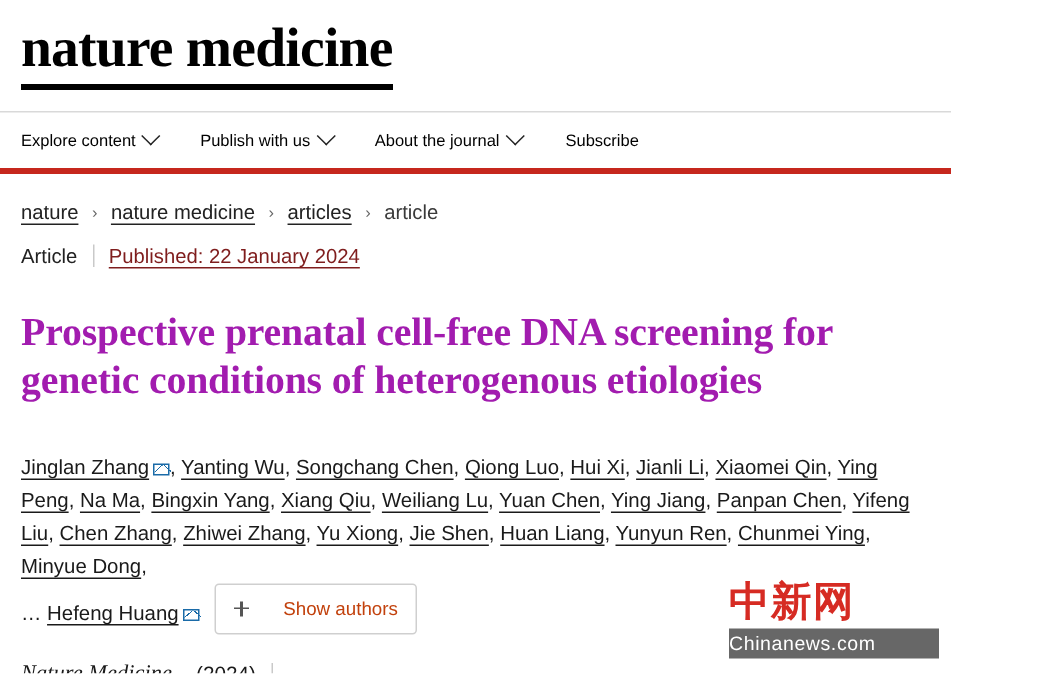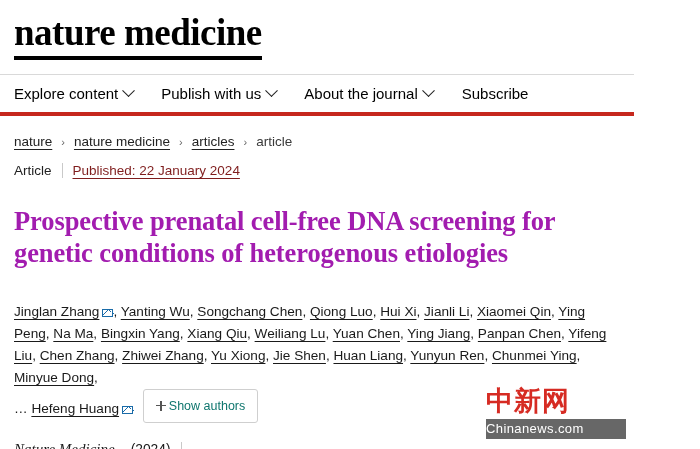--- a/index.html
+++ b/index.html
@@ -34,21 +34,21 @@
     padding-bottom: 2px;
   }
 
   
   .navbar {
     border-top: 1px solid #d9d9d9;
     margin-top: 8px;
     display: flex;
     align-items: flex-end;
     height: 38px;
-    font-size: 15px;
+    font-size: 11px;
     color: #000000;
   }
   .nav-item {
     display: flex;
     align-items: center;
     gap: 6px;
     padding: 0 14px;
     cursor: pointer;
     white-space: nowrap;
     height: 100%;
@@ -160,27 +160,27 @@
       linear-gradient(to bottom left, transparent 44%, #1a6ba8 44%, #1a6ba8 52%, transparent 52%) no-repeat;
     background-size: 5.5px 5px, 5.5px 5px;
     background-position: 0 0, 5.5px 0;
   }
   .ellipsis { color: #1a1a1a; }
 
   
   .show-authors {
     display: inline-flex;
     align-items: center;
-    gap: 3px;
+    gap: 23px;
     border: 1px solid #cfcfcf;
     border-radius: 3px;
     background: #fff;
     padding: 5px 12px;
     font-size: 12.5px;
-    color: #0f766e;
+    color: #c2410c;
     cursor: pointer;
     vertical-align: 2px;
     margin-left: 6px;
   }
   .plus {
     position: relative;
     width: 10px; height: 10px;
     display: inline-block;
   }
   .plus::before, .plus::after {

